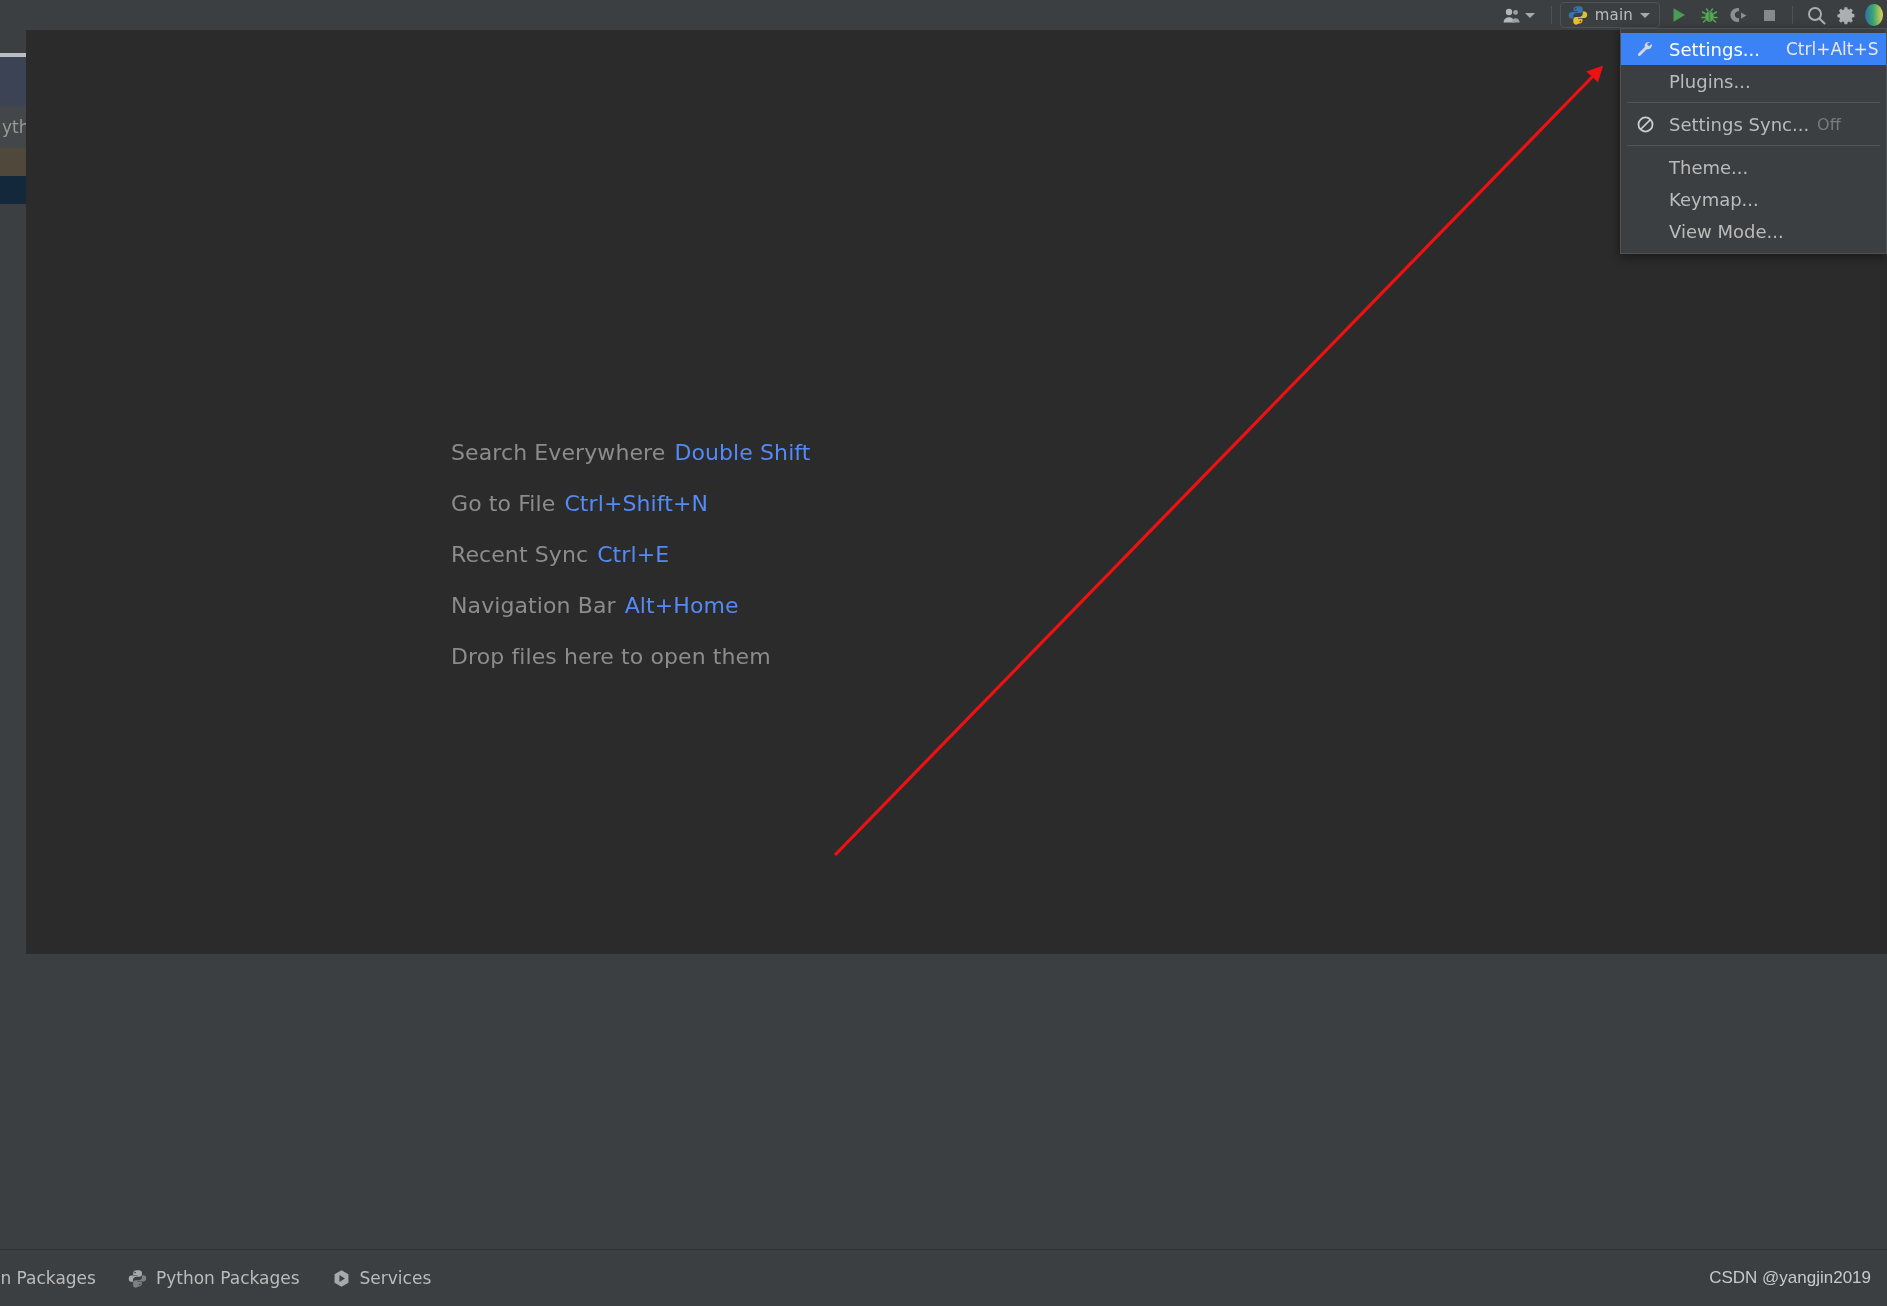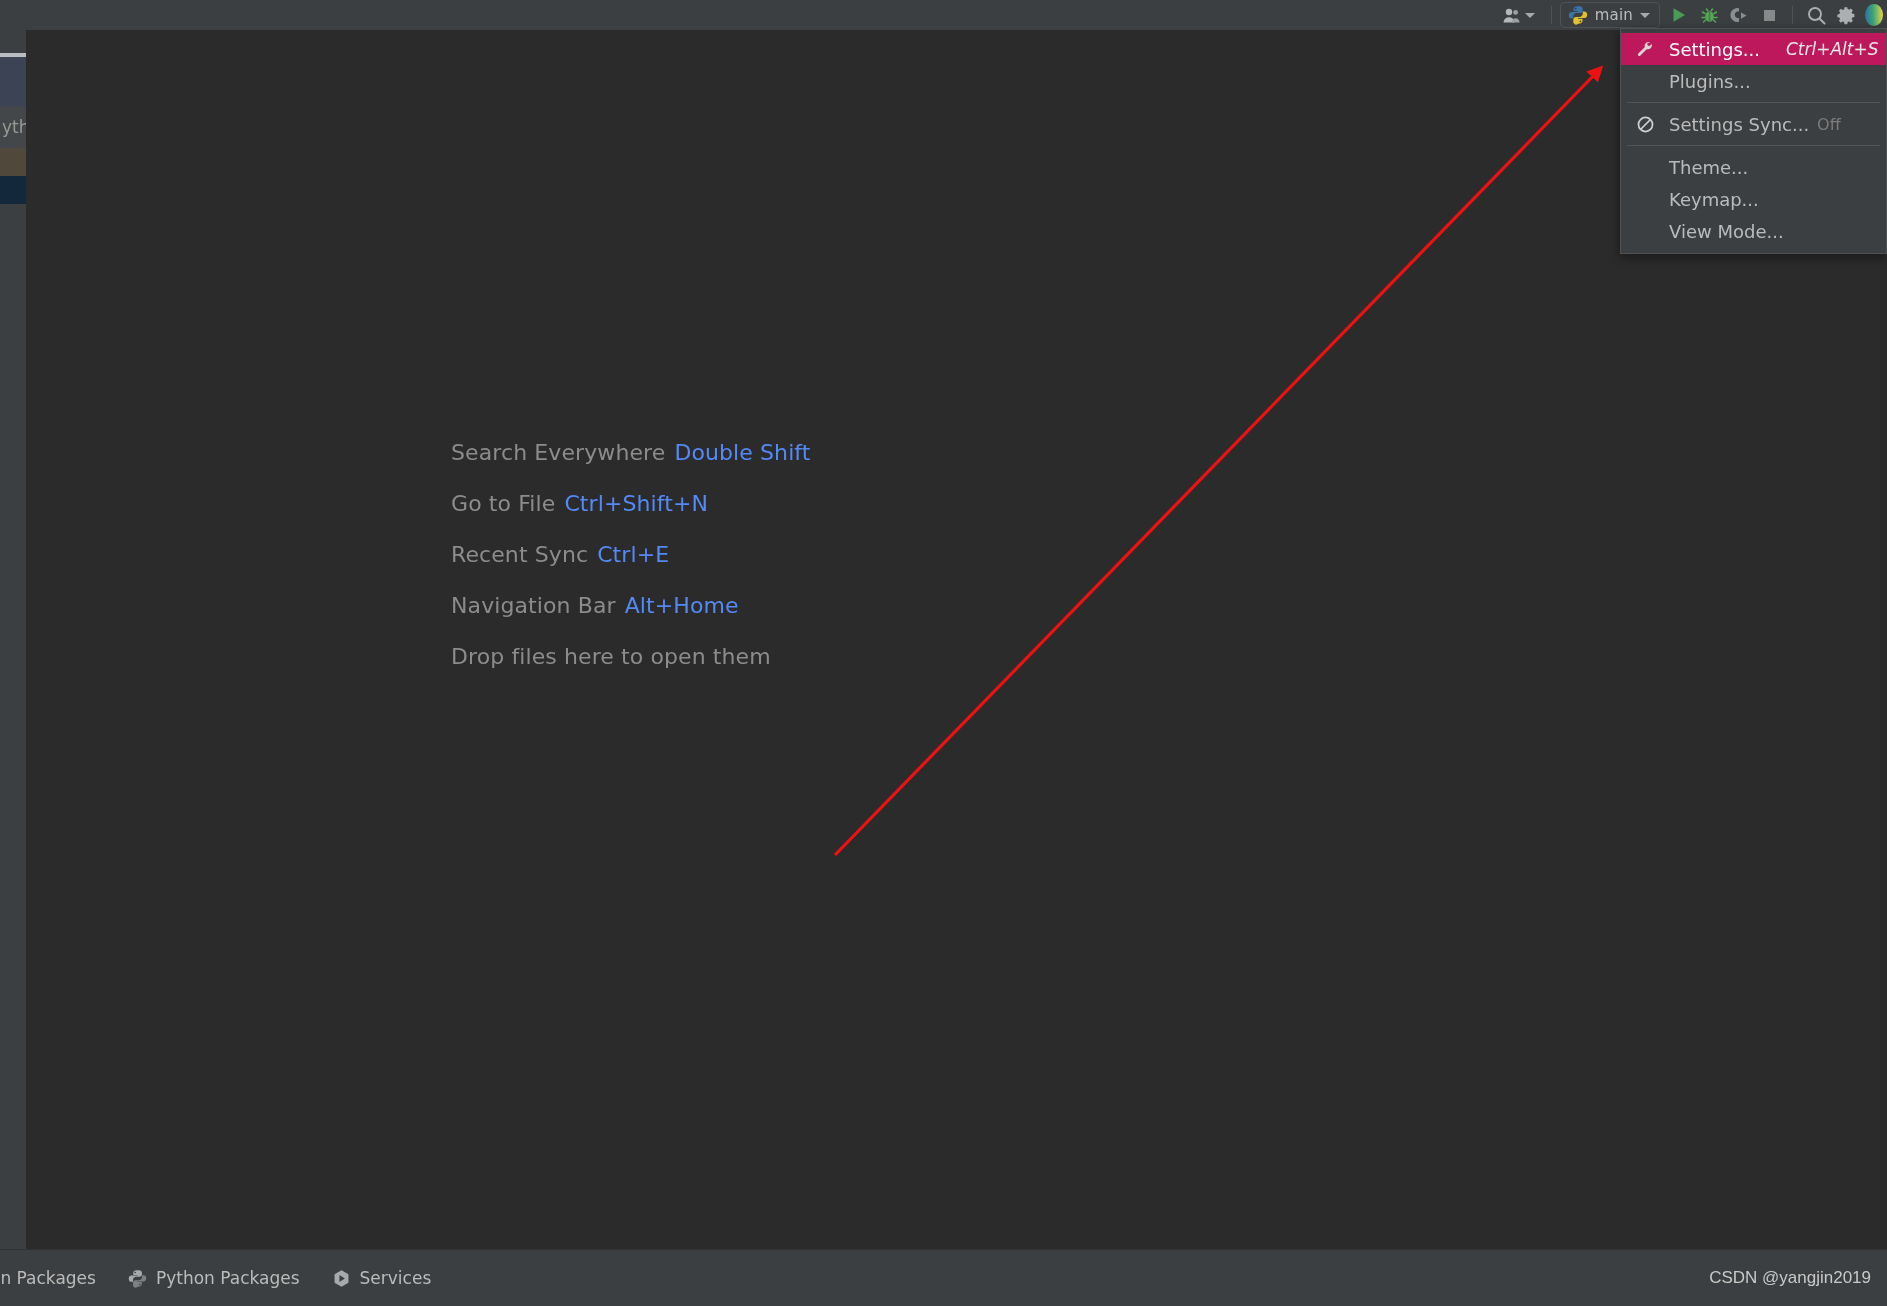--- a/index.html
+++ b/index.html
@@ -102,21 +102,21 @@
   }
   .ls-c { height: 28px; background: #50483b; }
   .ls-d { height: 28px; background: #14283c; }
   .ls-rest { height: 1068px; background: #3c3f41; }
 
   
   .editor {
     position: absolute;
     left: 26px; top: 30px;
     width: 1861px;
-    height: 1219px;
+    height: 924px;
     background: #2b2b2b;
   }
 
   .hints {
     position: absolute;
     left: 425px;
     top: 410px;
     display: flex;
     flex-direction: column;
     gap: 26px;
@@ -181,38 +181,37 @@
     display: flex;
     align-items: center;
     height: 32px;
     padding-left: 48px;
     padding-right: 12px;
     color: #bbbbbb;
     font-size: 18px;
     white-space: nowrap;
   }
   .menu-item.selected {
-    background: #be185d;
+    background: #3b82f6;
     color: #ffffff;
     text-align: center;
   }
   .menu-item .mi-icon {
     position: absolute;
     left: 14px;
     top: 50%;
     transform: translateY(-50%);
     width: 20px; height: 20px;
     display: flex; align-items: center; justify-content: center;
   }
   .mi-shortcut {
     margin-left: auto;
     padding-left: 26px;
     color: #e8e8e8;
     font-size: 17px;
-    font-style: italic;
   }
   .mi-suffix {
     color: #7b7b7b;
     margin-left: 8px;
     font-size: 16px;
   }
   .menu-sep {
     height: 1px;
     background: #515658;
     margin: 5px 6px;

